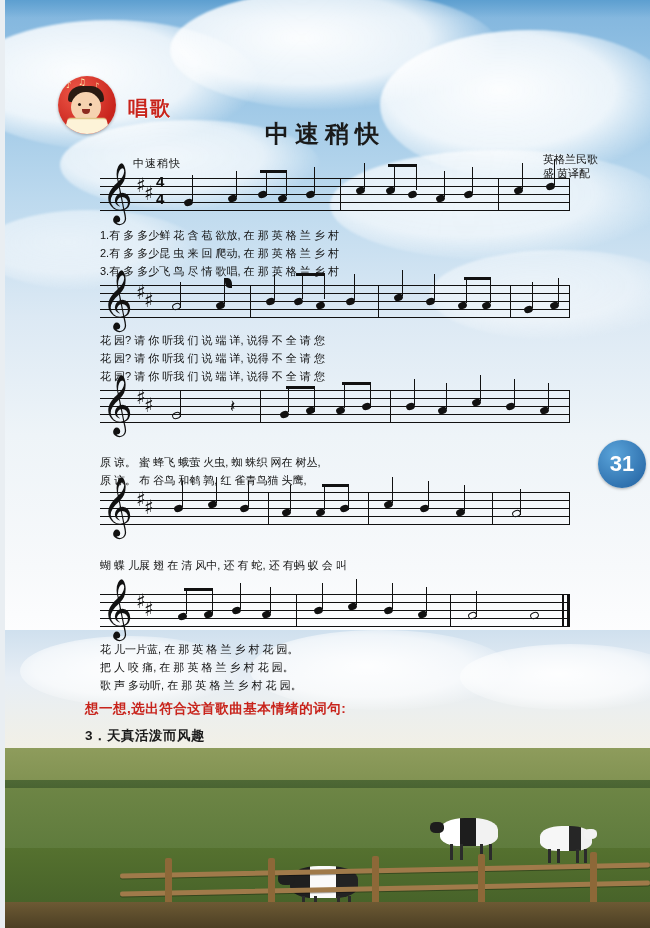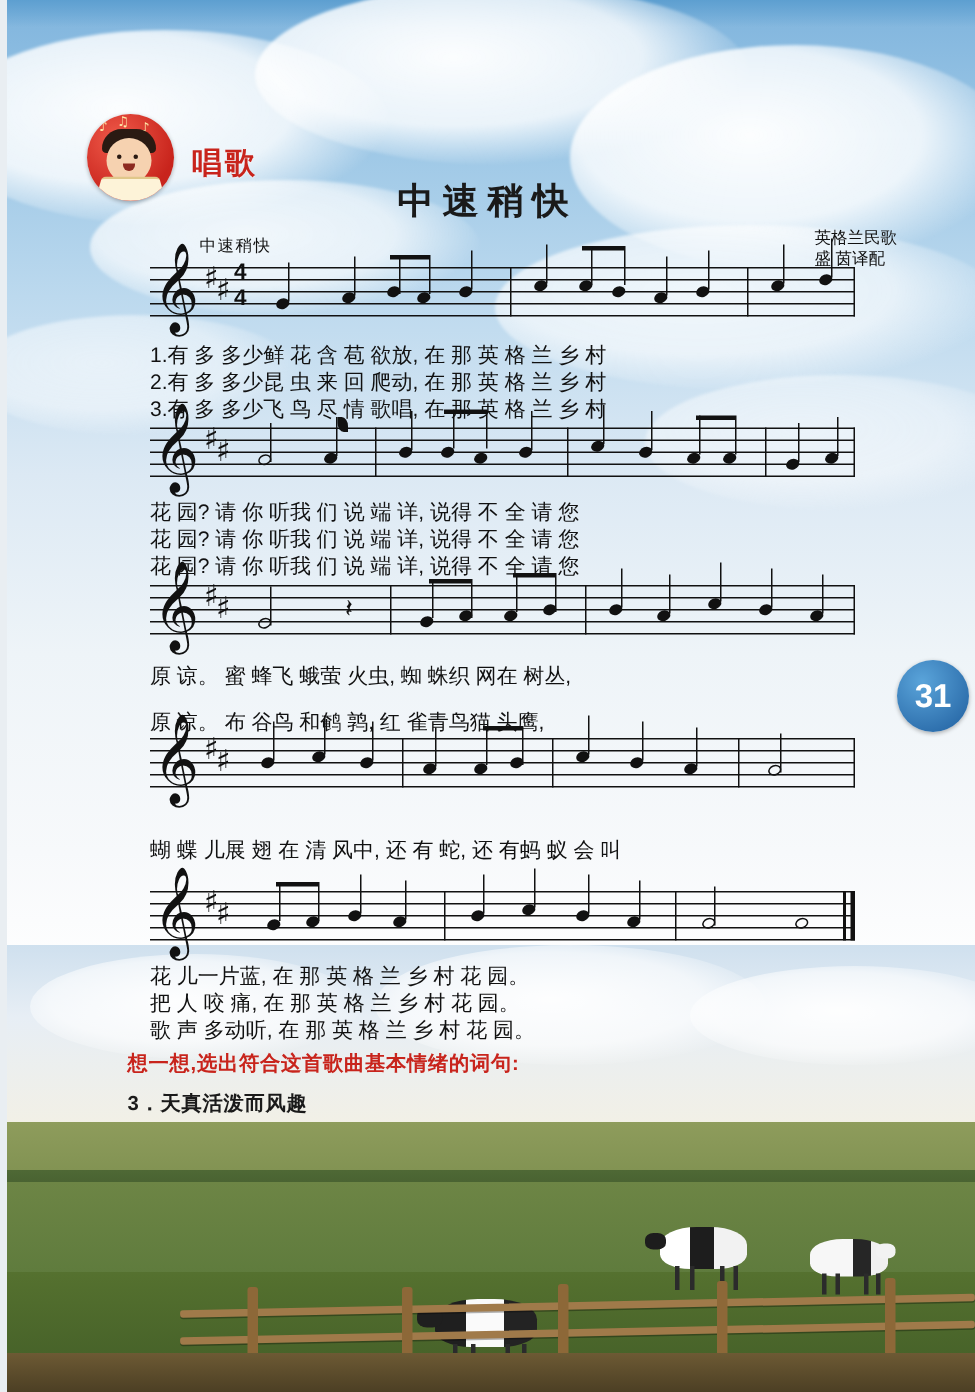--- a/index.html
+++ b/index.html
@@ -139,21 +139,21 @@
   .clef{position:absolute;left:2px;top:-12px;font-size:52px;line-height:52px;color:#111;font-family:"DejaVu Sans",sans-serif;}
   .keysig{position:absolute;top:2px;font-size:20px;line-height:20px;color:#111;font-family:"DejaVu Sans",sans-serif;}
   .timesig{position:absolute;left:55px;top:-2px;font-size:15px;font-weight:bold;line-height:16px;color:#111;text-align:center;}
   .note{position:absolute;color:#111;font-family:"DejaVu Sans",sans-serif;}
   .nh{position:absolute;width:9px;height:7px;border-radius:50%;background:#111;transform:rotate(-20deg);}
   .nh.hollow{background:transparent;border:1.6px solid #111;width:7px;height:5px;}
   .stem{position:absolute;width:1.4px;background:#111;height:26px;}
   .flag{position:absolute;width:7px;height:10px;border-radius:0 60% 0 60%;background:#111;}
   .beam{position:absolute;height:3px;background:#111;}
   .rest{position:absolute;color:#111;font-size:17px;font-family:"DejaVu Sans",sans-serif;}
-  .lyricrow{position:absolute;left:100px;width:480px;font-size:14px;color:#111;white-space:nowrap;letter-spacing:0px;}
+  .lyricrow{position:absolute;left:100px;width:480px;font-size:11px;color:#111;white-space:nowrap;letter-spacing:0px;}
   
   .qbox{position:absolute;left:85px;top:700px;width:350px;}
   .qtitle{font-size:13.5px;font-weight:bold;color:#c8241c;letter-spacing:.5px;}
   .qitem{font-size:13.5px;font-weight:bold;color:#1a1a1a;margin-top:9px;letter-spacing:.5px;}
   .edge-left{
     position:absolute;left:0;top:0;width:5px;height:928px;background:#e9eef2;
   }
 </style>
 </head>
 <body>
@@ -381,21 +381,21 @@
         <div class="stem" style="left:346px;top:-7px;"></div>
       <div class="nh" style="left:372px;top:9px;"></div>
         <div class="stem" style="left:380px;top:-15px;"></div>
       <div class="nh" style="left:406px;top:13px;"></div>
         <div class="stem" style="left:414px;top:-11px;"></div>
       <div class="nh" style="left:440px;top:17px;"></div>
         <div class="stem" style="left:448px;top:-7px;"></div>
       <div class="barend" style="left:469px;"></div>
     </div>
   </div>
-  <div class="lyricrow" style="top:442px;">原   谅。    蜜 蜂飞 蛾萤 火虫,  蜘 蛛织 网在 树丛,</div>
+  <div class="lyricrow" style="top:455px;">原   谅。    蜜 蜂飞 蛾萤 火虫,  蜘 蛛织 网在 树丛,</div>
   <div class="lyricrow" style="top:473px;">原   谅。    布 谷鸟 和鹌   鹑,  红 雀青鸟猫 头鹰,</div>
 
   <div class="system" style="top:492px;">
     <div class="staff">
       <div class="ln"></div>
         <div class="ln"></div>
         <div class="ln"></div>
         <div class="ln"></div>
         <div class="ln"></div>
       <div class="clef">𝄞</div>

